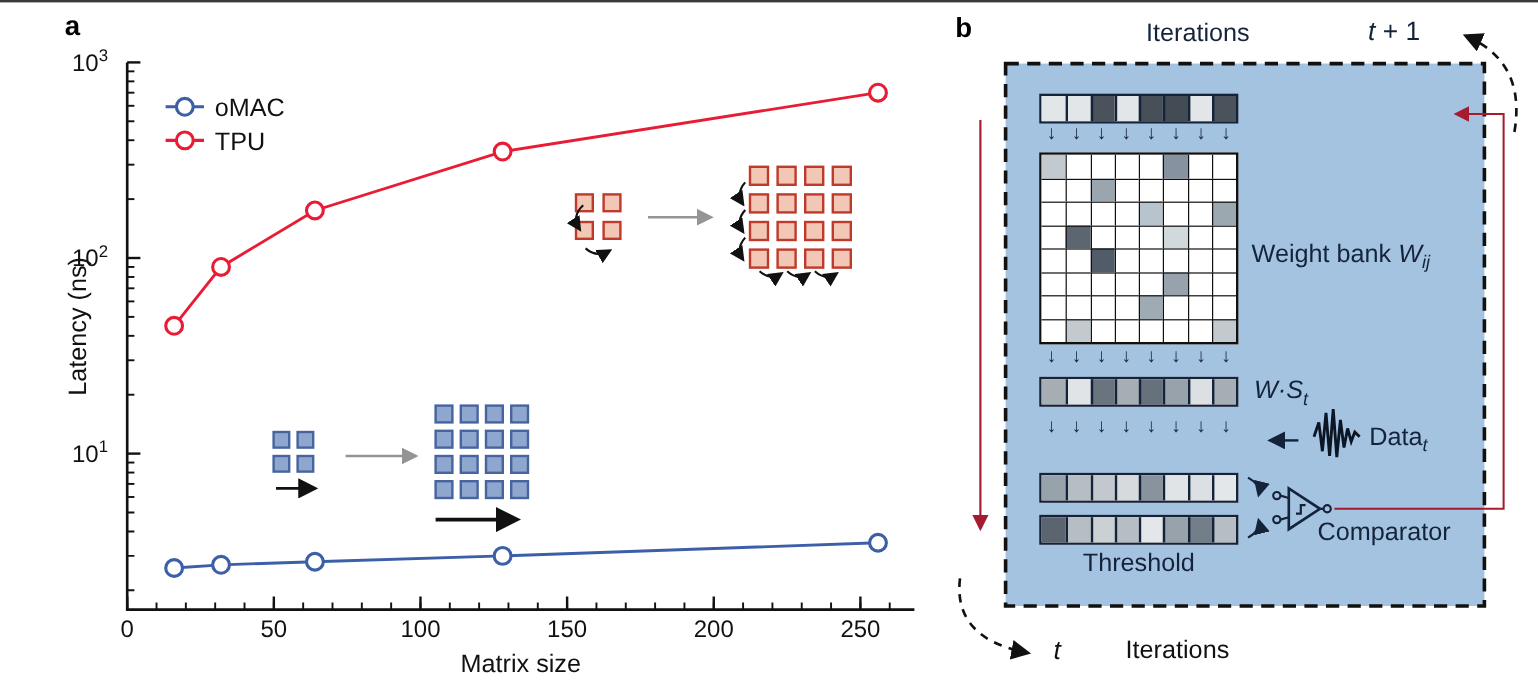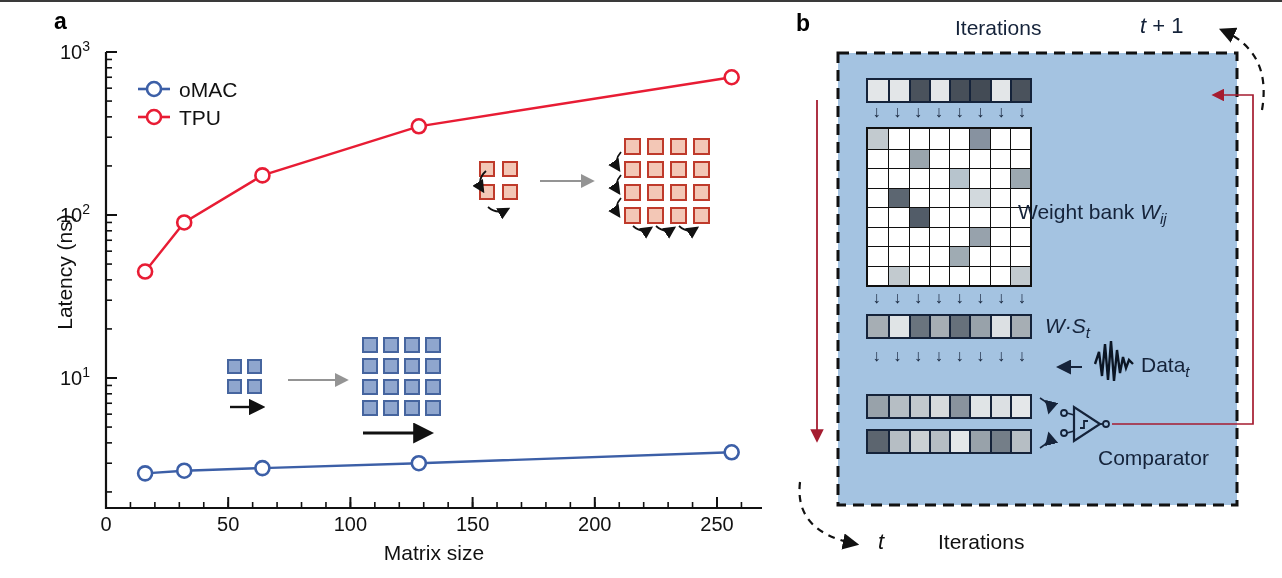--- a/index.html
+++ b/index.html
@@ -368,25 +368,27 @@
       <div class="cell" style="background: rgb(228, 231, 233);"></div>
       <div class="cell" style="background: rgb(152, 162, 170);"></div>
       <div class="cell" style="background: rgb(116, 126, 136);"></div>
       <div class="cell" style="background: rgb(182, 190, 196);"></div>
     </div>
 
   <div class="b-label" style="left:955px;top:16px;">
     <span>Iterations</span></div>
   <div class="b-label" style="left:1140px;top:13px;font-size:22px;">
     <span class="var">t</span><span> + 1</span></div>
-  <div class="b-label" style="left:1018px;top:200px;">
+  <div class="b-label" style="left:1043px;top:200px;">
     <span>Weight bank </span><span class="var">W</span><sub class="var">ij</sub></div>
   <div class="b-label" style="left:1045px;top:314px;">
     <span class="var">W·S</span><sub class="var">t</sub></div>
   <div class="b-label" style="left:1141px;top:353px;">
     <span>Data</span><sub class="var">t</sub></div>
-  <div class="b-label" style="left:1098px;top:446px;">
+  <div class="b-label" style="left:1098px;top:432px;">
     <span>Comparator</span></div>
+  <div class="b-label" style="left:866px;top:458px;width:166px;text-align:center;">
+    <span>Threshold</span></div>
   <div class="b-label" style="left:938px;top:530px;color:#111;">
     <span>Iterations</span></div>
   <div class="b-label" style="left:878px;top:529px;font-size:22px;color:#111;">
     <span class="var">t</span></div>
 </div>
 
 </body></html>

